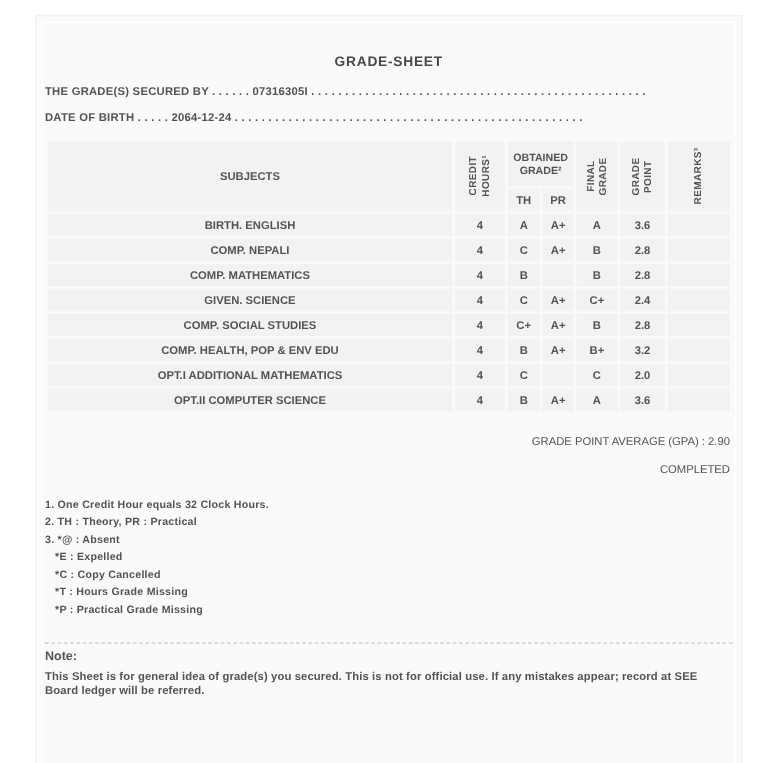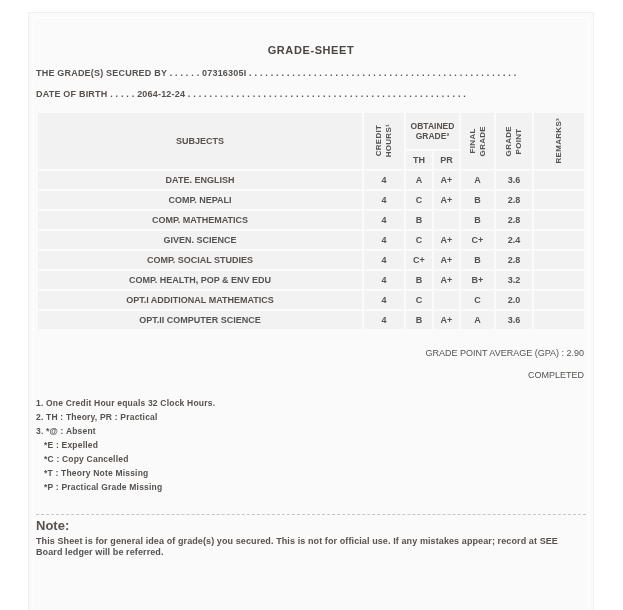--- a/index.html
+++ b/index.html
@@ -106,21 +106,21 @@
     letter-spacing: .2px;
   }
   .footnotes p.indent { padding-left: 8px; }
   hr.dashed {
     margin: 20px 0 0 0;
     border: none;
     border-top: 1px dashed #c6c6c6;
   }
   .note-label {
     margin: 6px 0 0 0;
-    font-size: 13px;
+    font-size: 10px;
     font-weight: 700;
     line-height: 10px;
   }
   .note-text {
     margin: 5px 0 0 0;
     font-size: 9px;
     font-weight: 700;
     line-height: 11px;
     letter-spacing: .1px;
   }
@@ -180,21 +180,21 @@
             </div>
           </th>
         </tr>
         <tr class="row2">
           <th>TH</th>
           <th>PR</th>
         </tr>
       </thead>
       <tbody>
         <tr>
-          <td class="subj">DATE. ENGLISH</td>
+          <td class="subj">BIRTH. ENGLISH</td>
           <td>4</td>
           <td>A</td>
           <td>A+</td>
           <td>A</td>
           <td>3.6</td>
           <td></td>
         </tr>
         <tr>
           <td class="subj">COMP. NEPALI</td>
           <td>4</td>
@@ -263,21 +263,21 @@
 
     <div class="gpa">GRADE POINT AVERAGE (GPA) : 2.90</div>
     <div class="status">COMPLETED</div>
 
     <div class="footnotes">
       <p>1. One Credit Hour equals 32 Clock Hours.</p>
       <p>2. TH : Theory, PR : Practical</p>
       <p>3. *@ : Absent</p>
       <p class="indent">*E : Expelled</p>
       <p class="indent">*C : Copy Cancelled</p>
-      <p class="indent">*T : Theory Note Missing</p>
+      <p class="indent">*T : Hours Grade Missing</p>
       <p class="indent">*P : Practical Grade Missing</p>
     </div>
 
     <hr class="dashed">
 
     <p class="note-label">Note:</p>
     <p class="note-text">This Sheet is for general idea of grade(s) you secured. This is not for official use. If any mistakes appear; record at SEE Board ledger will be referred.</p>
 
   </div>
 </div>

